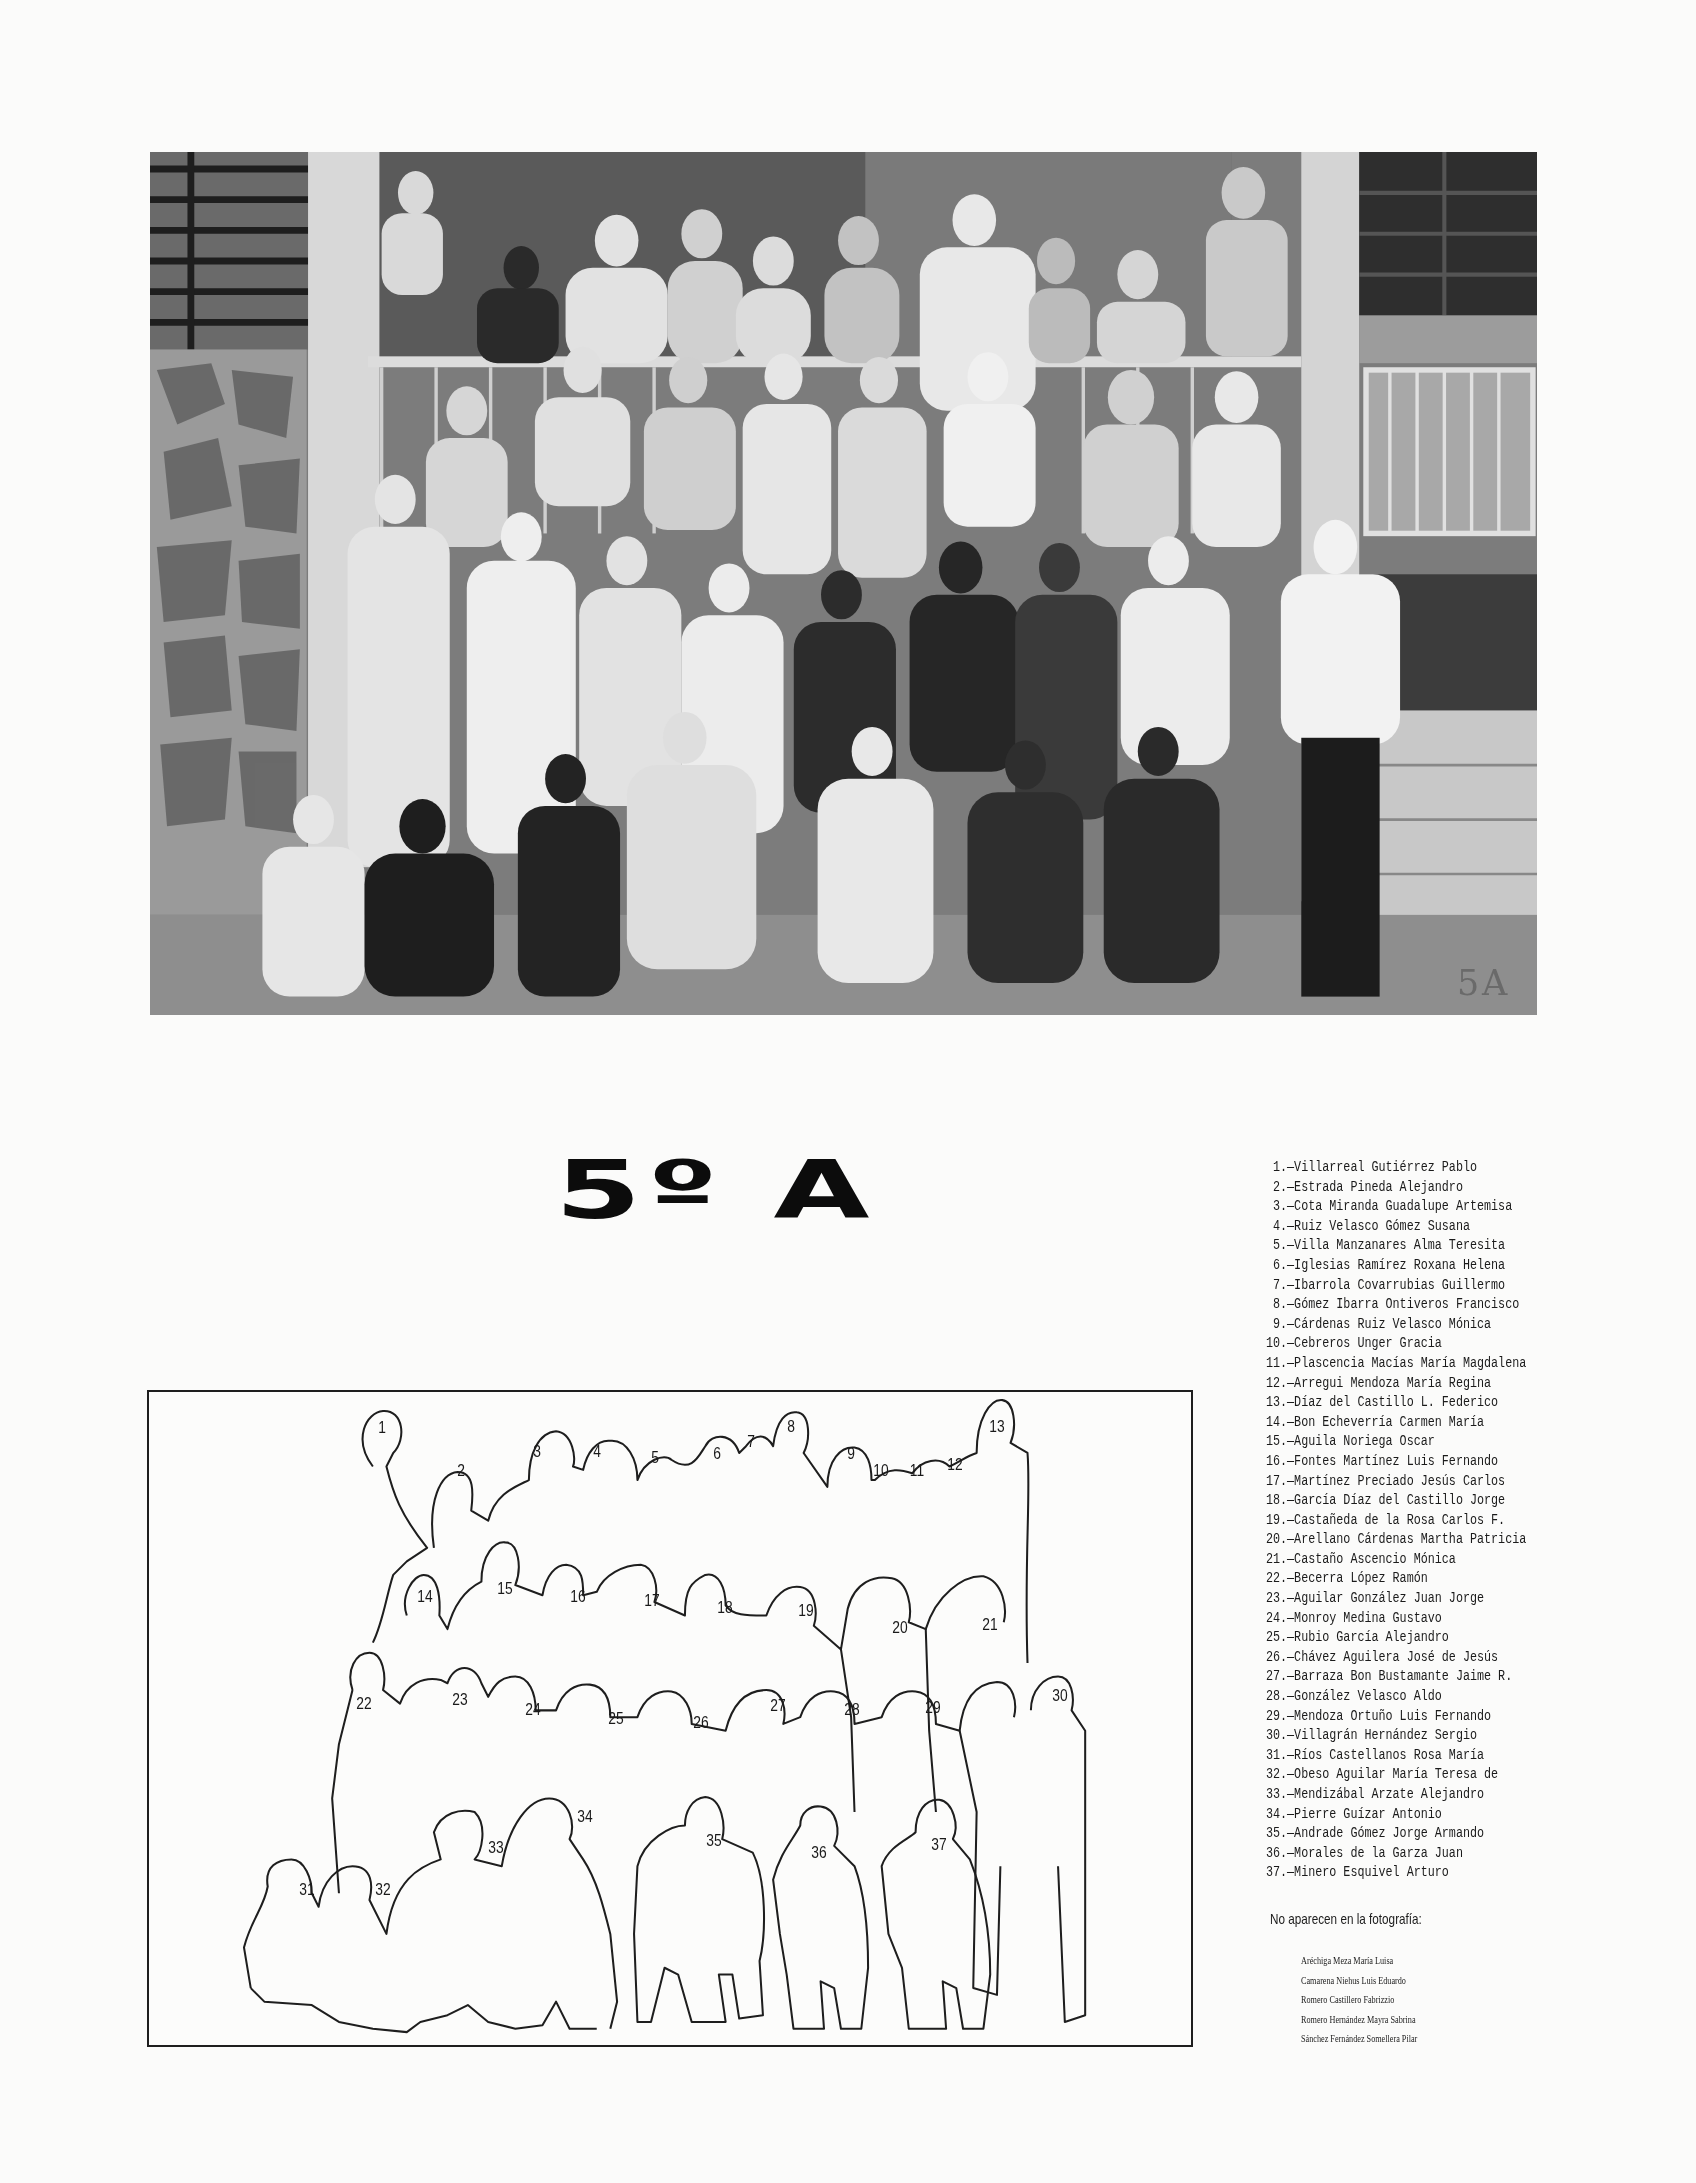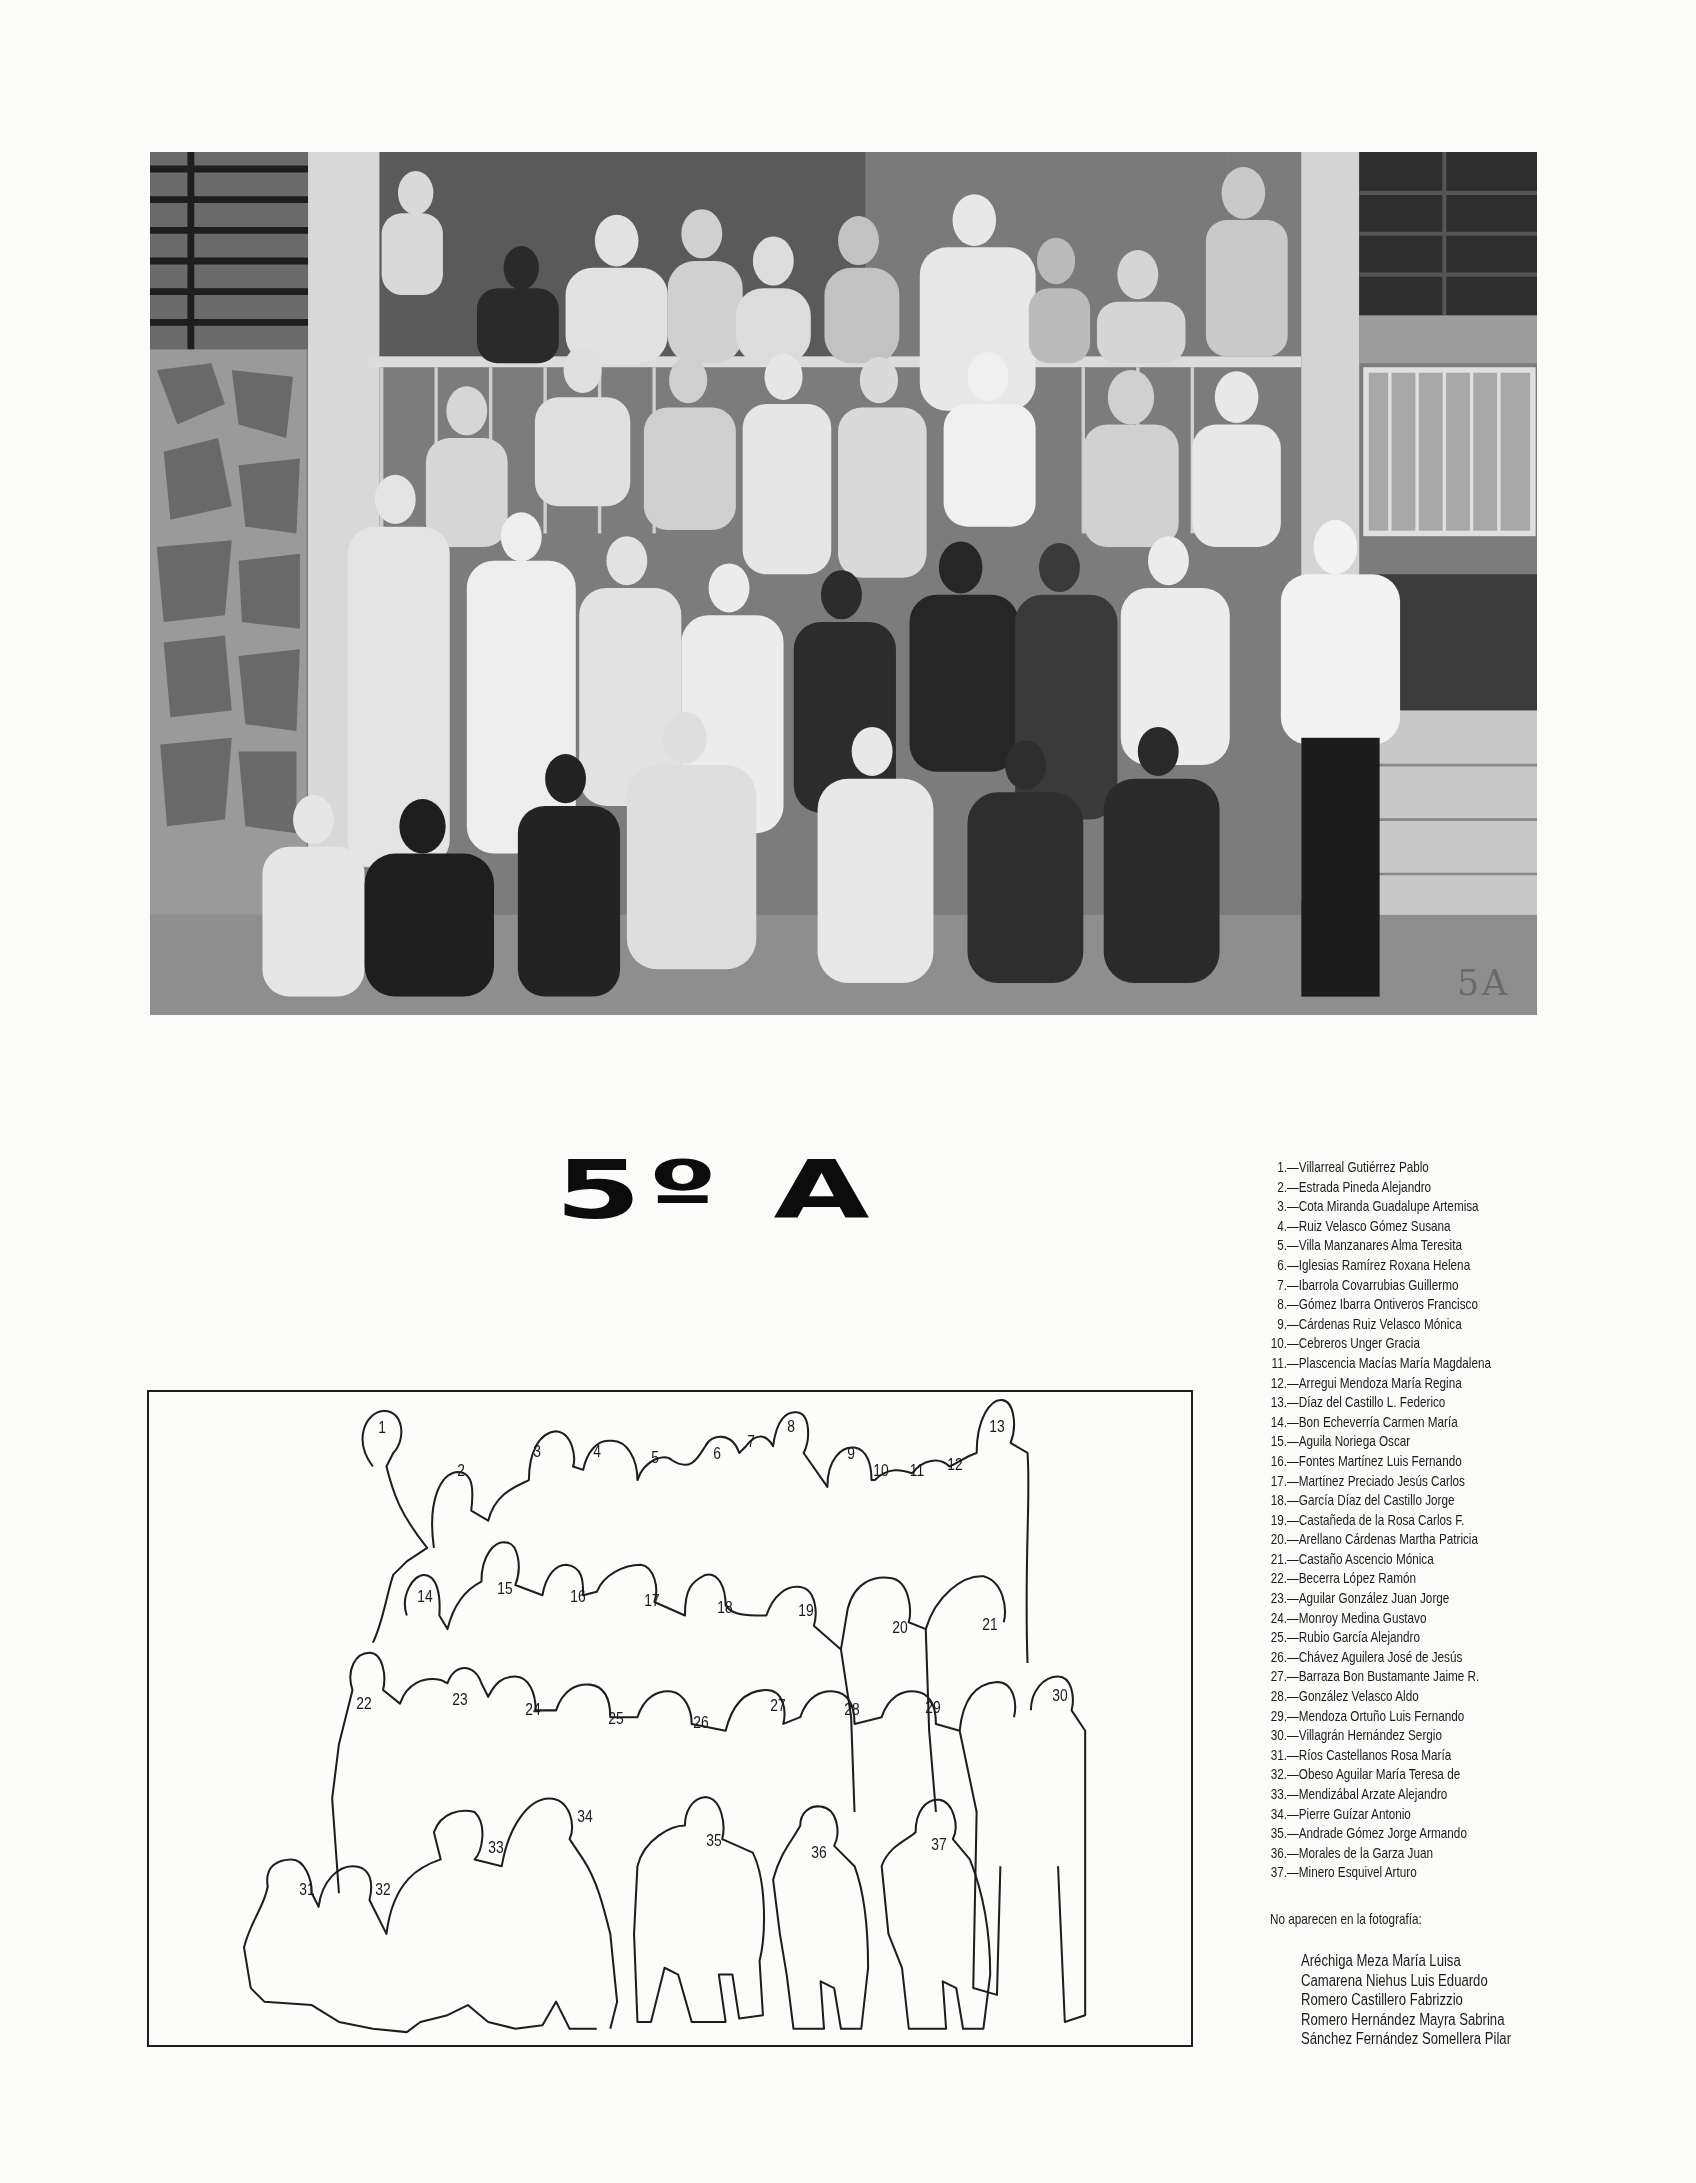--- a/index.html
+++ b/index.html
@@ -21,33 +21,33 @@
   }
   .title {
     position: absolute; left: 555px; top: 1151px;
     font-family: "DejaVu Sans", sans-serif; font-weight: 900;
     font-size: 80px; line-height: 1; color: #0c0c0c;
     transform: scaleX(1.55); transform-origin: left top;
     letter-spacing: 4.1px;
   }
   .names {
     position: absolute; left: 1260px; top: 1158px; width: 409px;
-    font-family: Liberation Sans, sans-serif;
+    font-family: Liberation Mono, monospace;
     font-size: 14.3px; line-height: 19.6px; color: #1b1b1b;
   }
   .names .row { white-space: nowrap; transform: scaleX(0.82); transform-origin: left center; }
   .names .num { display: inline-block; width: 33px; text-align: right; }
   .absent-heading {
     position: absolute; left: 1270px; top: 1911px;
     font-size: 14.3px; color: #1b1b1b; white-space: nowrap;
     transform: scaleX(0.82); transform-origin: left center;
   }
   .absent-list {
     position: absolute; left: 1301px; top: 1951px;
-    font-size: 16px; line-height: 19.6px; color: #1b1b1b;
+    font-size: 10px; line-height: 19.6px; color: #1b1b1b; font-family: Liberation Serif, serif;
   }
   .absent-list div { white-space: nowrap; transform: scaleX(0.82); transform-origin: left center; }
   .diagram {
     position: absolute; left: 147px; top: 1390px; width: 1046px; height: 657px;
     border: 2px solid #1e1e1e; box-sizing: border-box; background: #fcfcfb;
   }
   .diagram svg { position: absolute; left: 0; top: 0; width: 100%; height: 100%; }
   .diagram .lbl {
     position: absolute; font-family: "Liberation Sans", sans-serif;
     font-size: 16.3px; color: #1a1a1a; transform: translate(-50%, -50%) scaleX(0.85);

